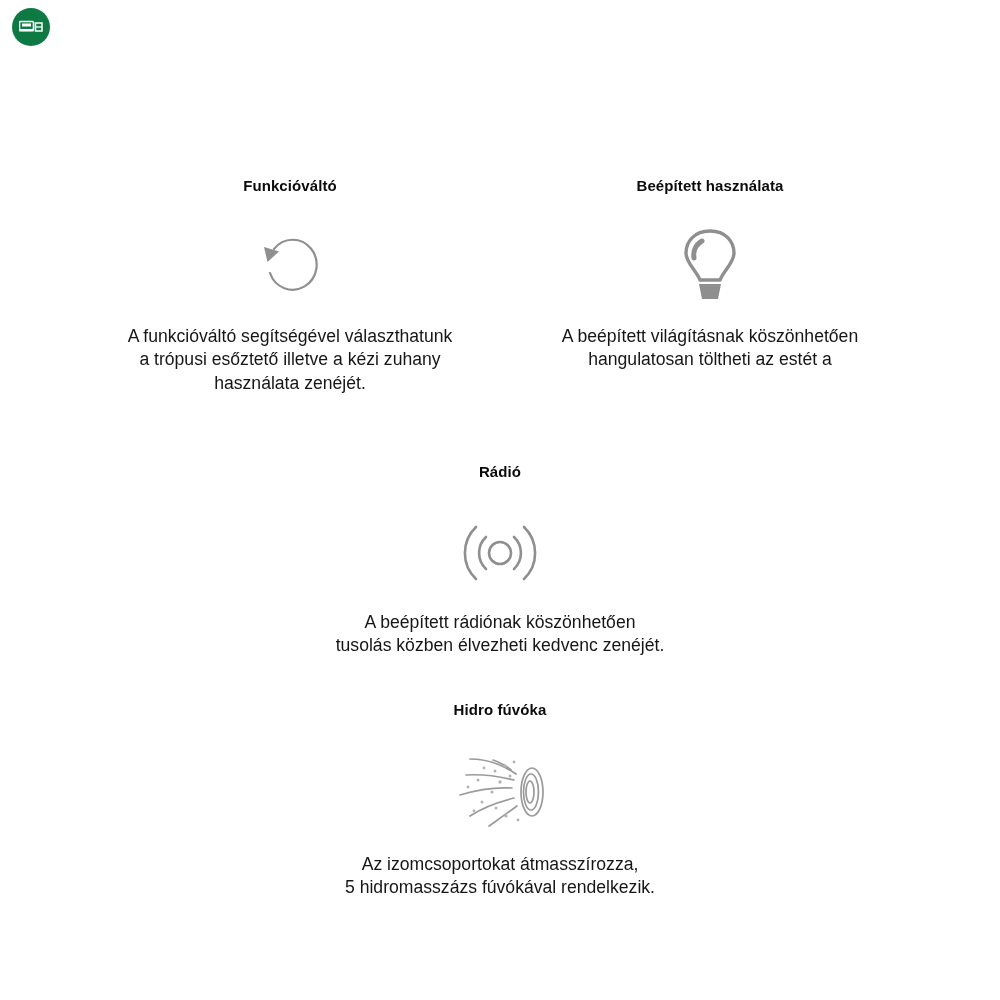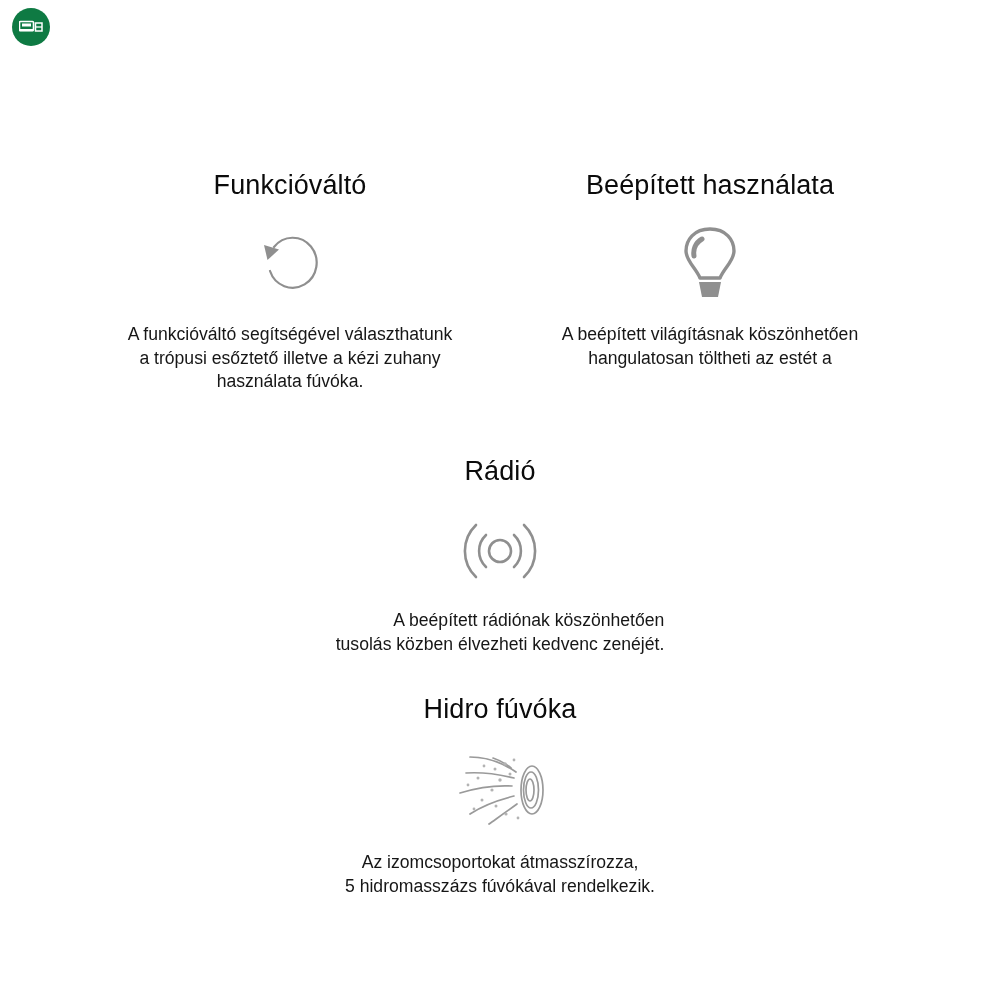--- a/index.html
+++ b/index.html
@@ -52,26 +52,26 @@
   .feature {
     width: 420px;
     display: flex;
     flex-direction: column;
     align-items: center;
     text-align: center;
   }
   .feature-wide { width: 460px; }
 
   .feature-title {
-    font-size: 27px;
-    font-weight: normal;
+    font-size: 15px;
+    font-weight: bold;
     color: #0b0b0b;
     letter-spacing: 0.1px;
     line-height: 1.2;
-    margin: 6px;
+    margin: 14px;
   }
 
   .feature-icon {
     margin-top: 14px;
     height: 86px;
     display: flex;
     align-items: center;
     justify-content: center;
   }
   .feature-icon.icon-jet { height: 82px; margin-top: 18px; }
@@ -81,21 +81,21 @@
     margin-top: 16px;
     font-size: 17.6px;
     color: #161616;
     line-height: 1.33;
     max-width: 420px;
   }
   .feature-desc .line { display: block; white-space: pre; }
 
   
   .row-2 .feature-icon { margin-top: 12px; height: 92px; }
-  .row-2 .feature-desc { margin-top: 12px; text-align: right; }
+  .row-2 .feature-desc { margin-top: 12px; }
 
   
   .row-3 .feature-desc { margin-top: 20px; }
 </style>
 </head>
 <body>
 
 <div class="brand-badge">
   <span>
     <svg width="24" height="18" viewBox="0 0 24 18" aria-hidden="true">
@@ -118,21 +118,21 @@
       <div class="feature-title">Funkcióváltó</div>
       <div class="feature-icon">
         <svg width="72" height="70" viewBox="0 0 72 70" aria-hidden="true">
           <path d="M20 18 A 24 25 0 1 1 16 42" fill="none" stroke="#8f8f8f" stroke-width="2.2" stroke-linecap="round"></path>
           <polygon points="10,16 25,20.5 13.5,31" fill="#8f8f8f"></polygon>
         </svg>
       </div>
       <div class="feature-desc">
         <span class="line">A funkcióváltó segítségével választhatunk</span>
         <span class="line">a trópusi esőztető illetve a kézi zuhany</span>
-        <span class="line">használata fúvóka.</span>
+        <span class="line">használata zenéjét.</span>
       </div>
     </div>
 
     <div class="feature">
       <div class="feature-title">Beépített használata</div>
       <div class="feature-icon">
         <svg width="60" height="78" viewBox="0 0 60 78" aria-hidden="true">
           <path d="M30 4 C 14 4 6 15 6 26 C 6 36 16 43 20 53 L 40 53 C 44 43 54 36 54 26 C 54 15 46 4 30 4 Z" fill="none" stroke="#8f8f8f" stroke-width="3.4" stroke-linejoin="round"></path>
           <path d="M22 14 C 15 18 13 25 14 31" fill="none" stroke="#8f8f8f" stroke-width="5" stroke-linecap="round"></path>
           <path d="M19 57 L 41 57 L 38 72 L 22 72 Z" fill="#8f8f8f"></path>

